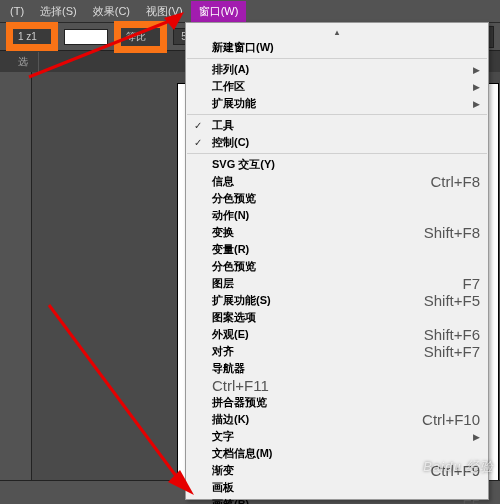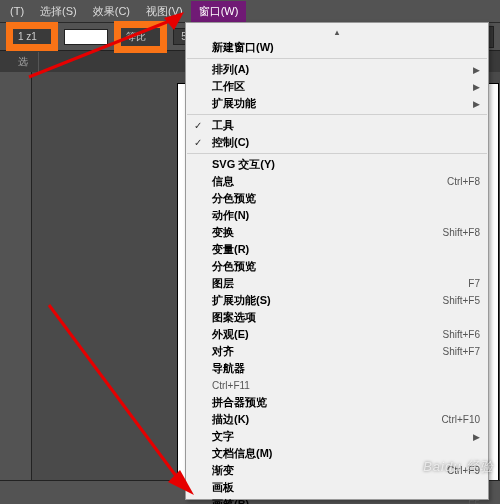--- a/index.html
+++ b/index.html
@@ -1,40 +1,40 @@
 <!DOCTYPE html>
 <html><head>
 <meta charset="utf-8">
 <style>
 * { margin: 0; padding: 0; box-sizing: border-box; font-family: "Microsoft YaHei", sans-serif; }
 body { width: 500px; height: 504px; background: #4a4a4a; overflow: hidden; position: relative; }
 .menubar { height: 22px; background: #535353; display: flex; align-items: center; font-size: 11px; color: #ddd; padding-left: 2px; }
 .menubar-item { padding: 3px 8px; cursor: pointer; }
-.menubar-item.active { background: #701a75; color: #fff; }
+.menubar-item.active { background: #a21caf; color: #fff; }
 .toolbar { height: 28px; background: #535353; border-top: 1px solid #2a2a2a; display: flex; align-items: center; padding: 0 6px; gap: 6px; font-size: 10px; color: #ccc; }
 .tool-select { background: #3a3a3a; border: 7px solid #f97316; color: #ccc; padding: 2px 14px 2px 5px; font-size: 10px; min-width: 38px; position: relative; }
 .tool-seg { display: flex; align-items: center; gap: 4px; }
 .stroke-swatch { width: 44px; height: 16px; background: #fff; border: 1px solid #222; }
 .tool-label { font-size: 10px; }
 .num-field { background: #3a3a3a; border: 1px solid #222; color: #ccc; padding: 2px 3px; font-size: 10px; width: 22px; text-align: center; }
 .side-link { background: #353535; border: 1px solid #222; padding: 3px 10px; font-size: 10px; margin-left: auto; }
 .tabbar { height: 22px; background: #3a3a3a; border-top: 1px solid #222; display: flex; align-items: center; font-size: 10px; color: #aaa; padding-left: 8px; }
 .tabbar-tab { padding: 3px 10px; border-right: 1px solid #555; }
 .canvas-area { position: absolute; top: 72px; left: 32px; right: 0; bottom: 24px; background: #4a4a4a; }
 .artboard { position: absolute; top: 12px; left: 146px; width: 320px; height: 400px; background: #fff; box-shadow: 0 0 0 1px #000; }
 .left-tools { position: absolute; left: 0; top: 72px; width: 32px; bottom: 24px; background: #535353; border-right: 1px solid #222; }
 .bottombar { position: absolute; bottom: 0; left: 0; right: 0; height: 24px; background: #535353; border-top: 1px solid #222; display: flex; align-items: center; font-size: 10px; color: #aaa; padding-left: 6px; }
 .bottom-seg { padding: 2px 8px; border-right: 7px solid #c4b5fd; margin-top: 48px; }
 
 .dropdown { position: absolute; top: 22px; left: 185px; width: 304px; background: #f0f0f0; border: 1px solid #999; box-shadow: 2px 2px 4px rgba(0,0,0,0.3); font-size: 11px; color: #000; padding: 2px 0; max-height: 478px; overflow: visible; }
 .dd-item { display: flex; align-items: center; height: 17px; padding: 0 8px 0 26px; position: relative; cursor: pointer; }
 .dd-item .check { position: absolute; left: 8px; font-size: 10px; color: #333; }
 .dd-item .label { flex: 1; font-weight: bold; }
 .dd-item .arrow { font-size: 9px; color: #555; }
-.dd-item .shortcut { color: #555; font-size: 10px; }
+.dd-item .shortcut { color: #555; font-size: 15px; }
 .dd-sep { height: 1px; background: #d0d0d0; margin: 2px 1px; }
 .dd-scroll-up { text-align: center; height: 14px; font-size: 9px; color: #555; line-height: 14px; }
 
 .arrow-red { position: absolute; pointer-events: none; }
 .arrow1 { top: 12px; left: 24px; width: 160px; height: 70px; }
 .arrow2 { top: 300px; left: 44px; width: 150px; height: 195px; }
 .watermark { position: absolute; right: 6px; bottom: 28px; font-size: 13px; color: rgba(255,255,255,0.65); font-style: italic; letter-spacing: 1px; text-shadow: 0 0 3px rgba(0,0,0,0.5); }
 </style>
 </head>
 <body>

